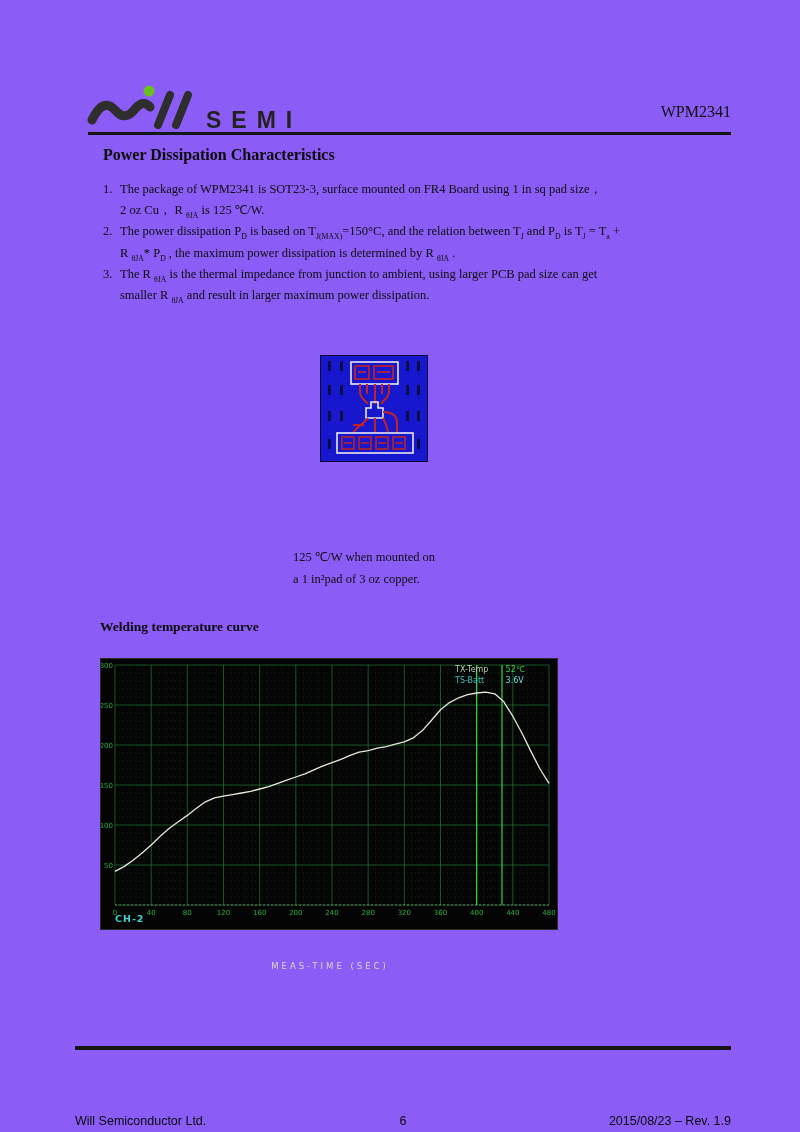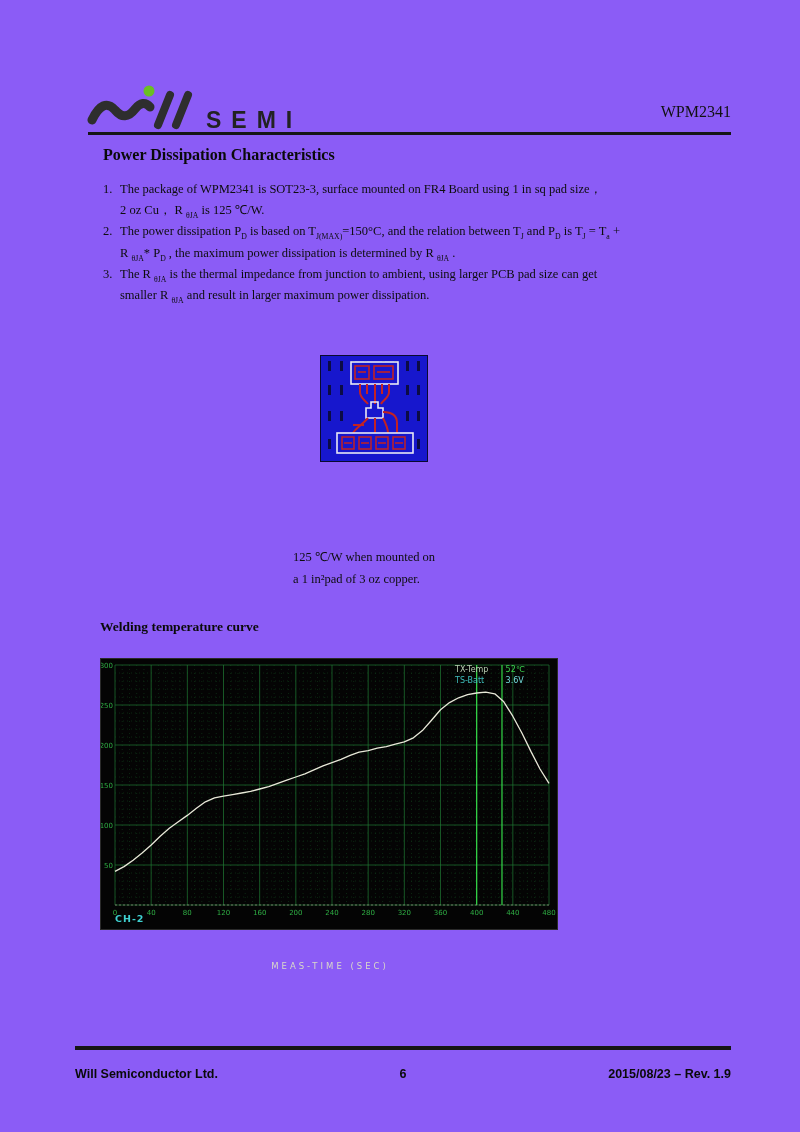--- a/index.html
+++ b/index.html
@@ -35,22 +35,22 @@
   .lg-label1 { display:inline-block; width:48px; color:#b9cdb2; }
   .lg-value1 { color:#3bd24f; }
   .lg-label2 { display:inline-block; width:48px; color:#3fbdbd; }
   .lg-value2 { color:#73dcdc;text-align:center; }
   .chart-xlabel { position:absolute; left:129px; top:256px; width:200px; text-align:center;
                   color:#d9d9c9; font-size:8.5px; letter-spacing:3px;margin-top:46px; }
   .chart-channel { position:absolute; left:14px; top:254px; color:#3fd0d0; font-size:9.5px;
                    font-weight:bold; letter-spacing:1px; }
   
   .footer-rule { position:absolute; left:75px; top:1046px; width:656px; height:4px; background:#161616; }
-  .footer-row { position:absolute; left:75px; top:1067px; width:656px; height:18px;
-                font-family:"Liberation Sans", sans-serif; font-weight:bold; font-size:12.5px; color:#0a0a0a; }
+  .footer-row { position:absolute; left:75px; top:1114px; width:656px; height:18px;
+                font-family:"Liberation Sans", sans-serif; font-weight:normal; font-size:12.5px; color:#0a0a0a; }
   .footer-company { position:absolute; left:0; top:0; }
   .footer-page { position:absolute; left:0; width:100%; text-align:center; top:0; }
   .footer-rev { position:absolute; right:0; top:0; }
 </style>
 </head>
 <body>
 
 <div class="page">
 
   <div class="logo-wrap">

